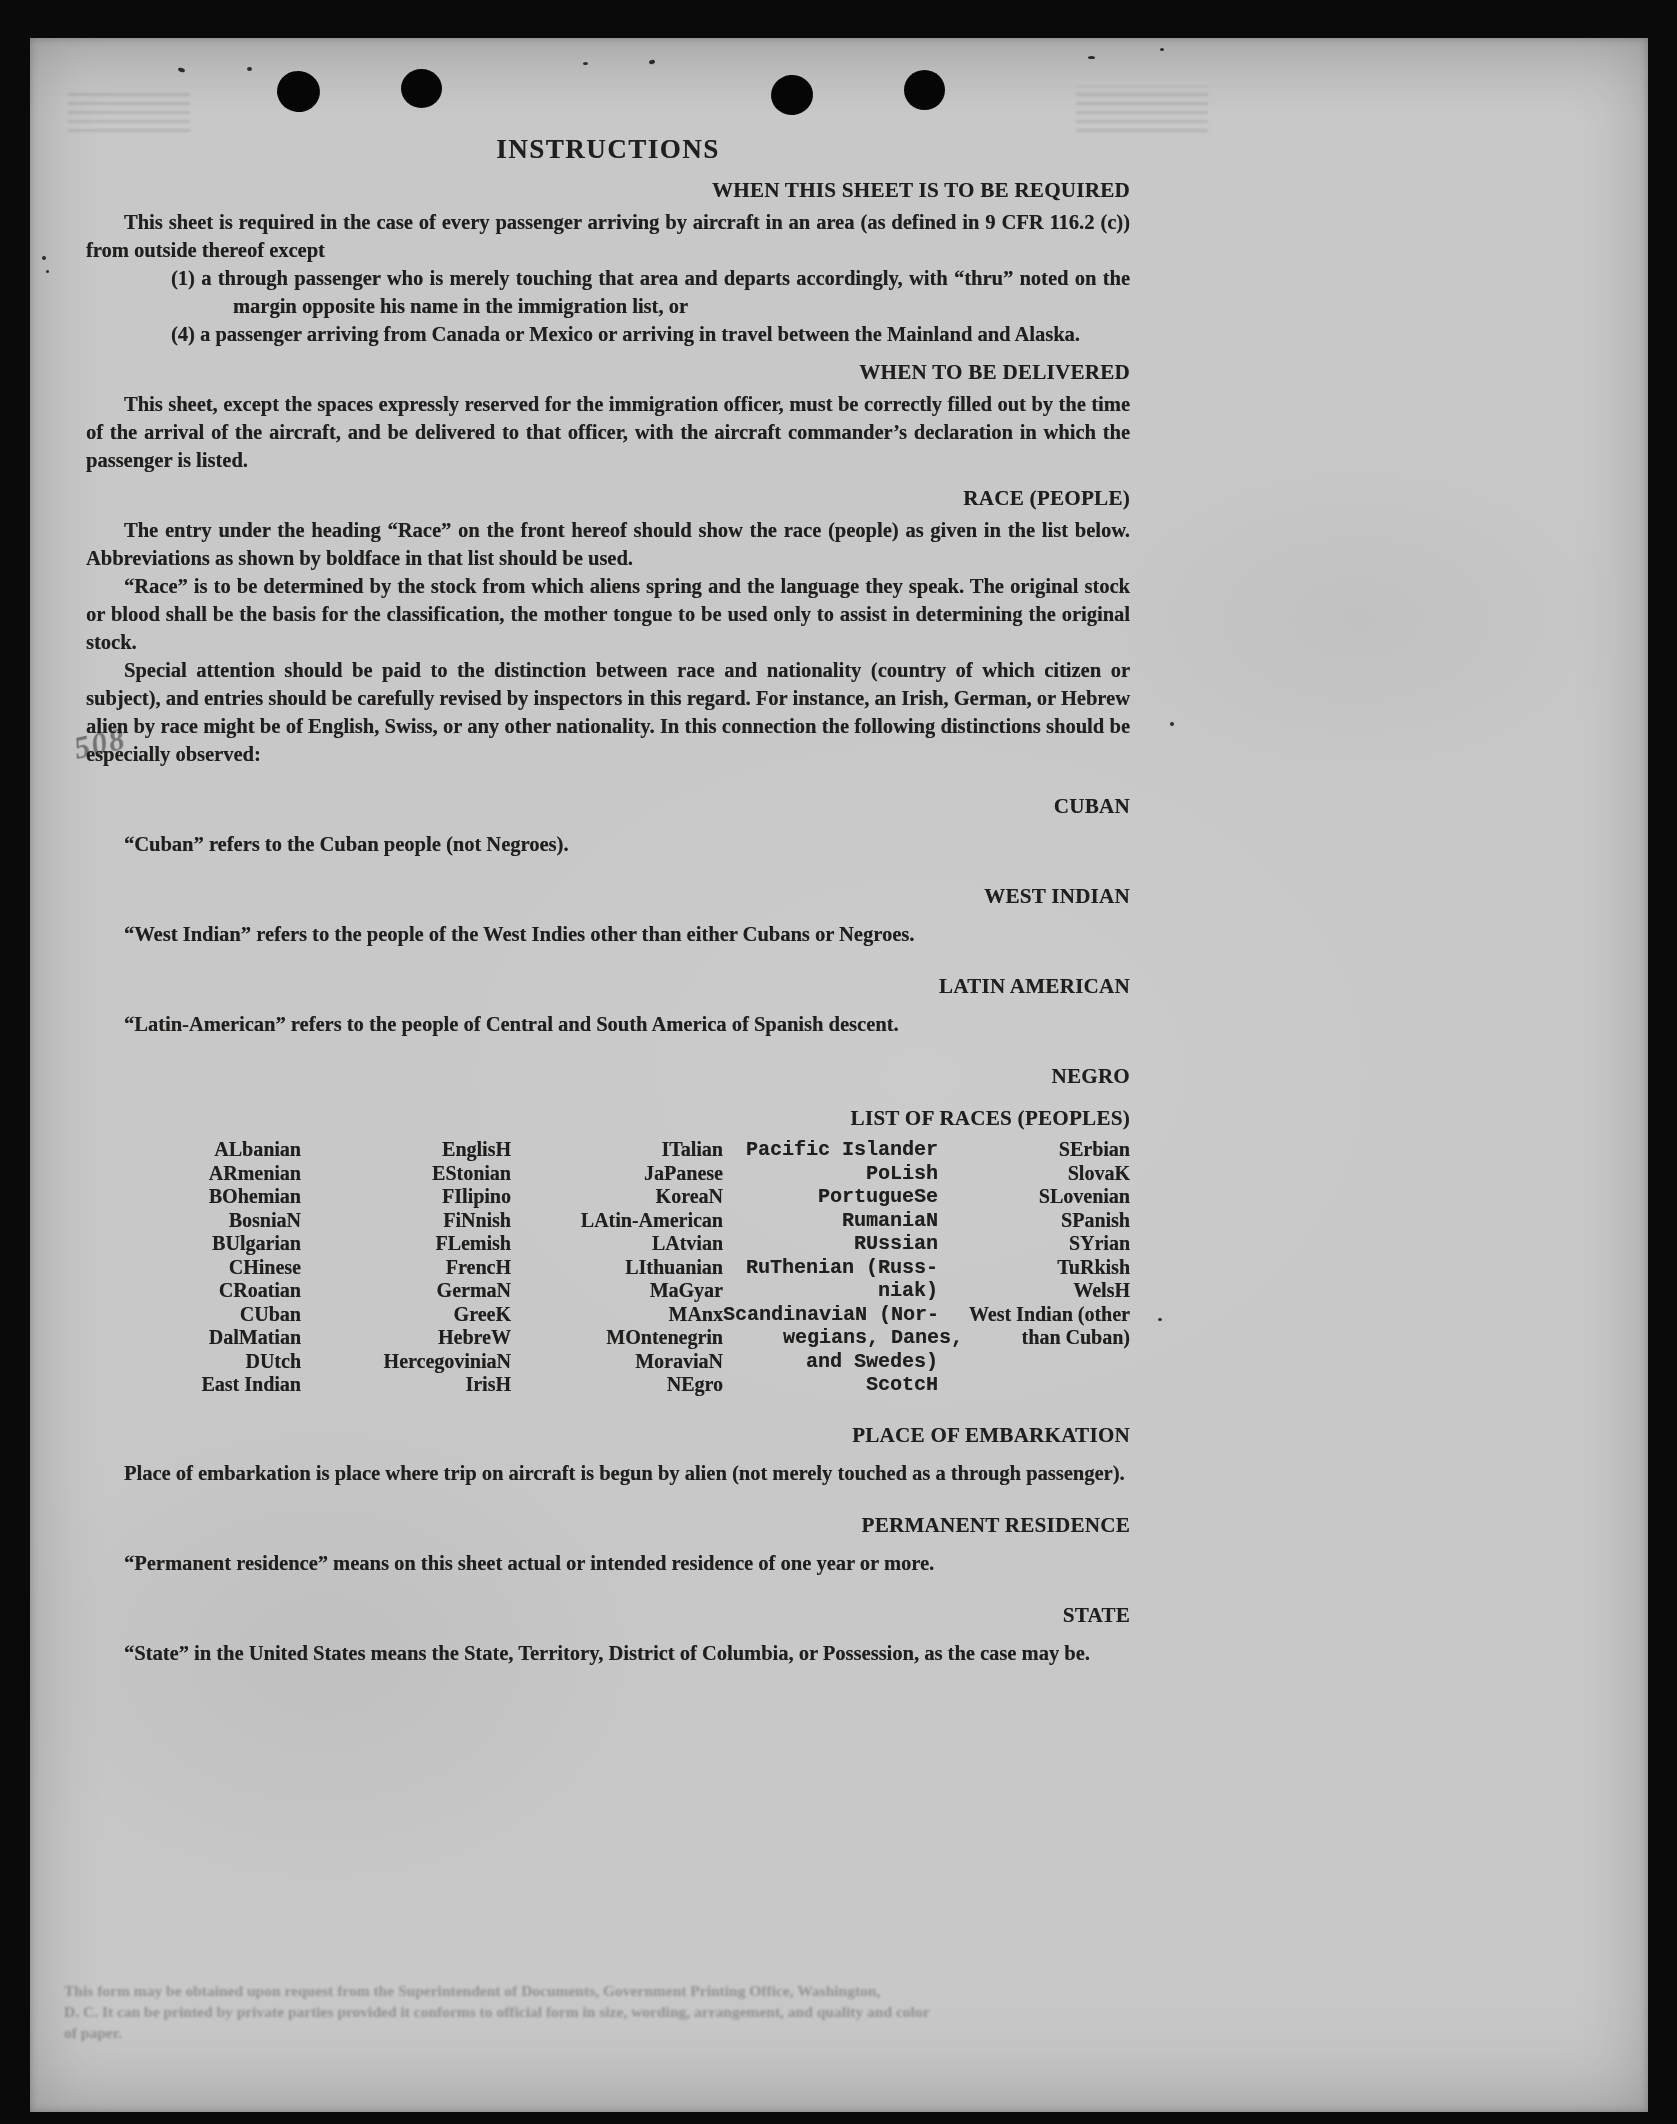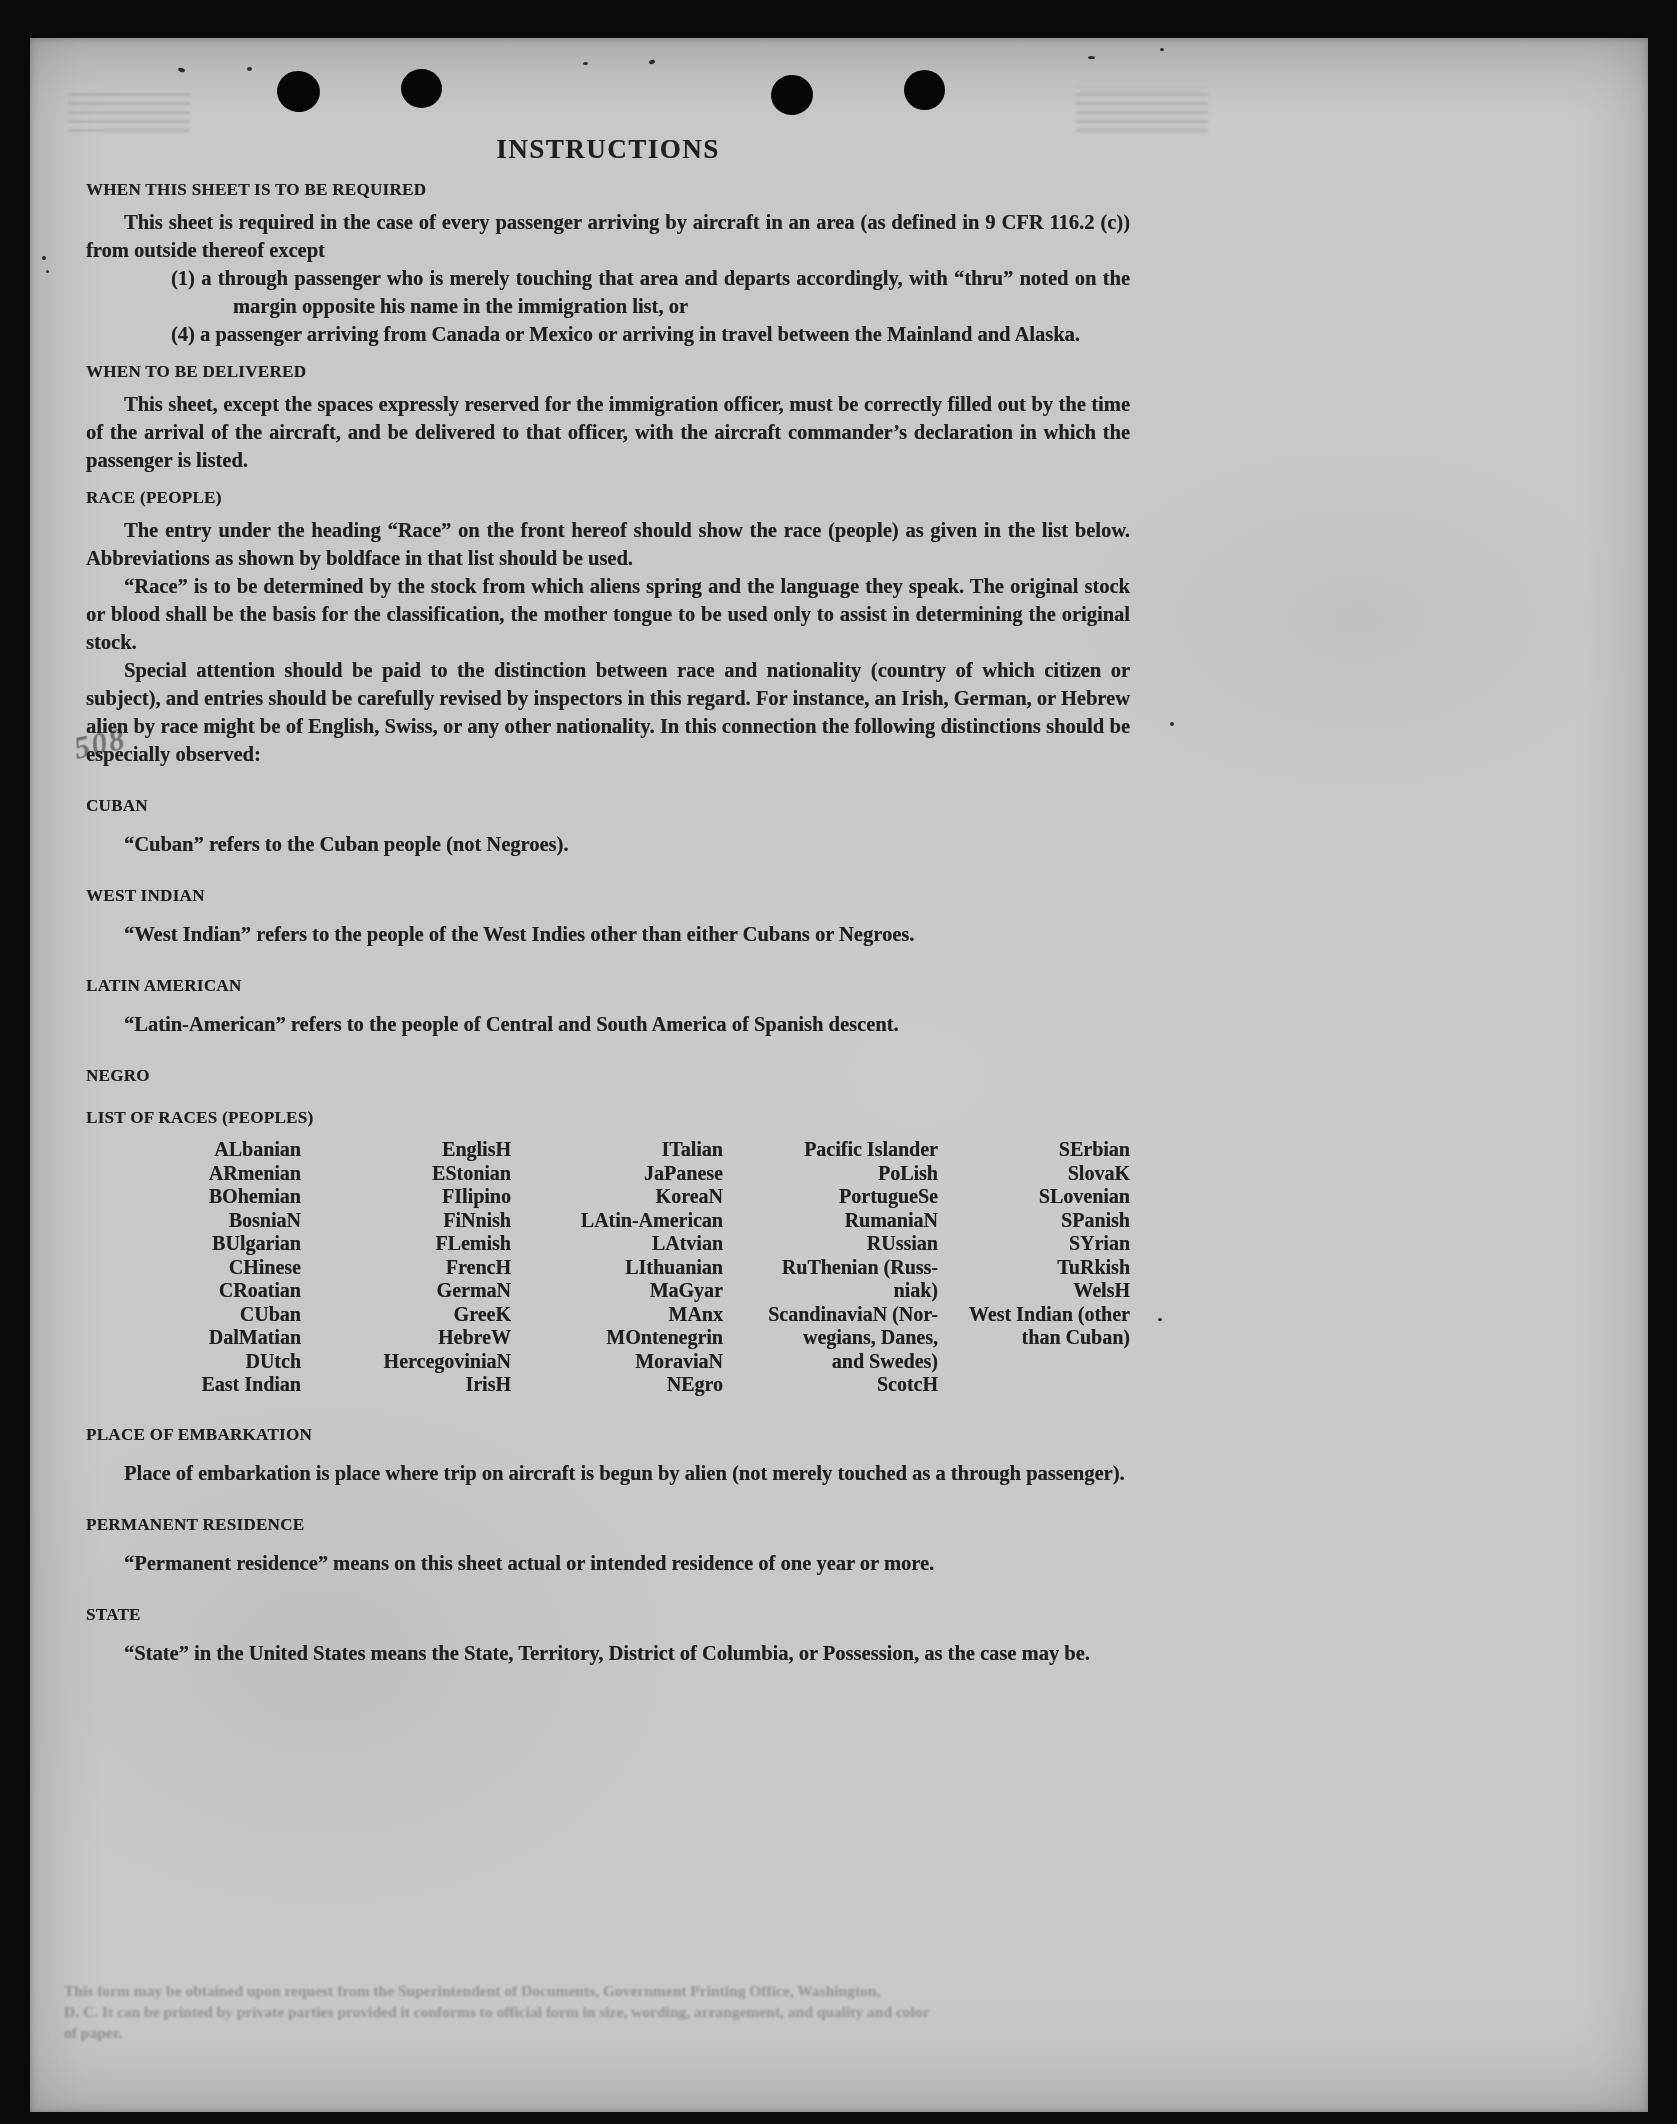--- a/index.html
+++ b/index.html
@@ -44,34 +44,34 @@
     font-size:20.5px; line-height:28px;
     text-align:justify;
     filter:blur(0.3px);
     text-shadow:0.2px 0.2px 0.6px rgba(33,31,29,0.55);
   }
   .title {
     text-align:center; font-size:27px; letter-spacing:1.5px;
     line-height:34px; margin-bottom:6px;
   }
   .sec {
-    text-align:left; font-size:17px; line-height:28px;
+    text-align:right; font-size:21px; line-height:28px;
     margin:10px 0 4px; letter-spacing:0.3px;
   }
   .sec.wide { margin:24px 0 10px; }
   .sec.list-head { margin:14px 0 6px; }
   .para { text-indent:38px; }
   .item { padding-left:147px; text-indent:-62px; }
   .races { display:flex; margin:2px 0 12px; text-align:left; }
   .race-col { font-size:20px; line-height:23.5px; }
   .race-col .race-item { white-space:pre;text-align:right; }
   .race-col.c1 { width:215px; }
   .race-col.c2 { width:210px; }
   .race-col.c3 { width:212px; }
-  .race-col.c4 { width:215px; }
+  .race-col.c4 { width:215px;font-family:Liberation Mono, monospace; }
   .race-col.c5 { width:192px; }
   .footer-faint {
     position:absolute; left:34px; top:1942px; width:1546px;
     font-size:15.5px; line-height:21px; color:#343434;
     opacity:.36; filter:blur(1.1px); font-weight:bold;
   }
 </style>
 </head>
 <body>
 

